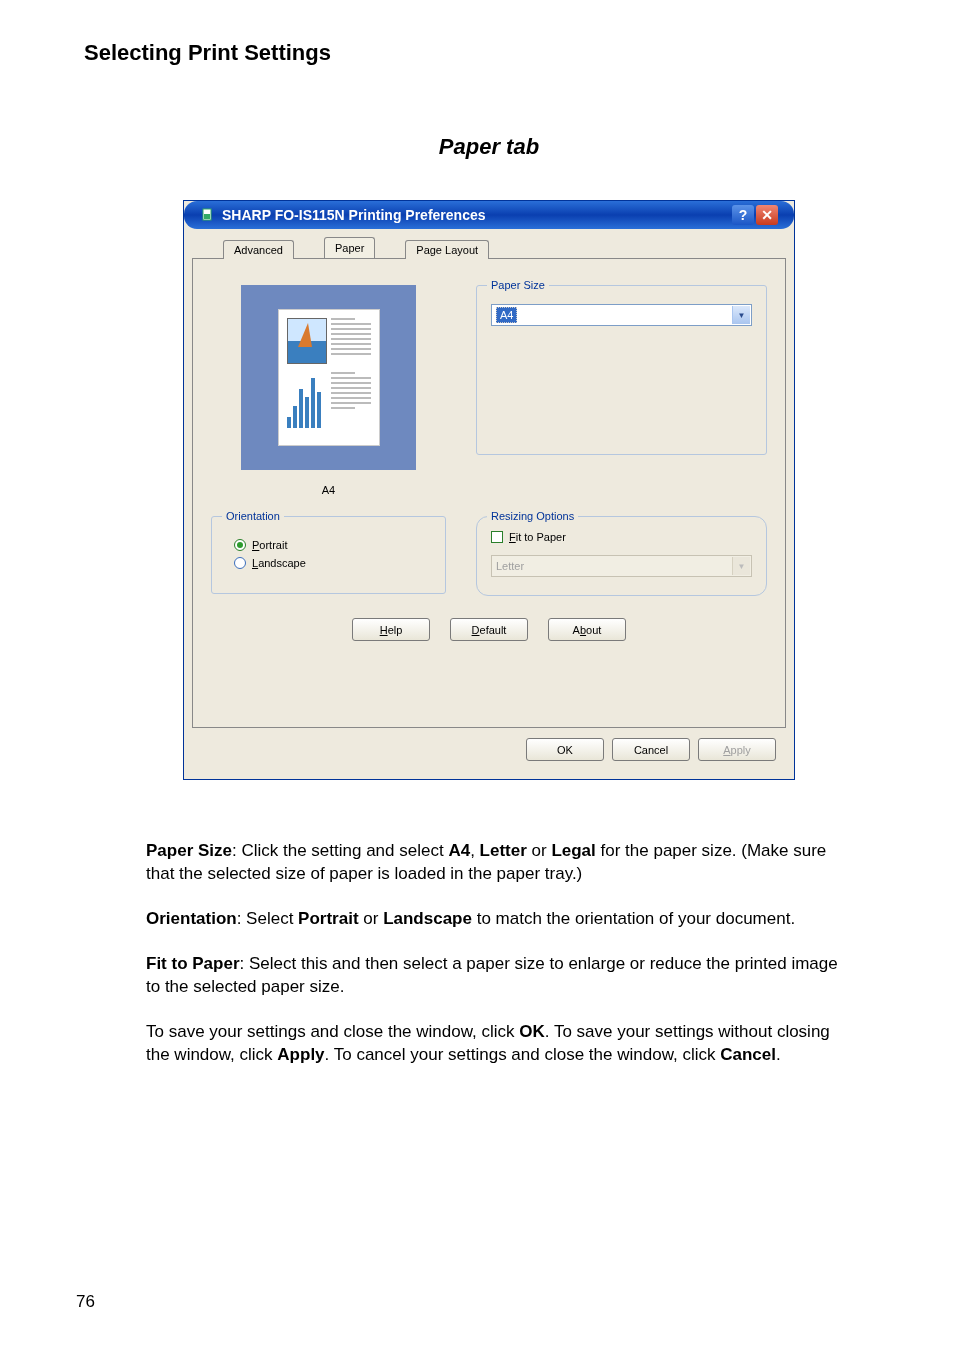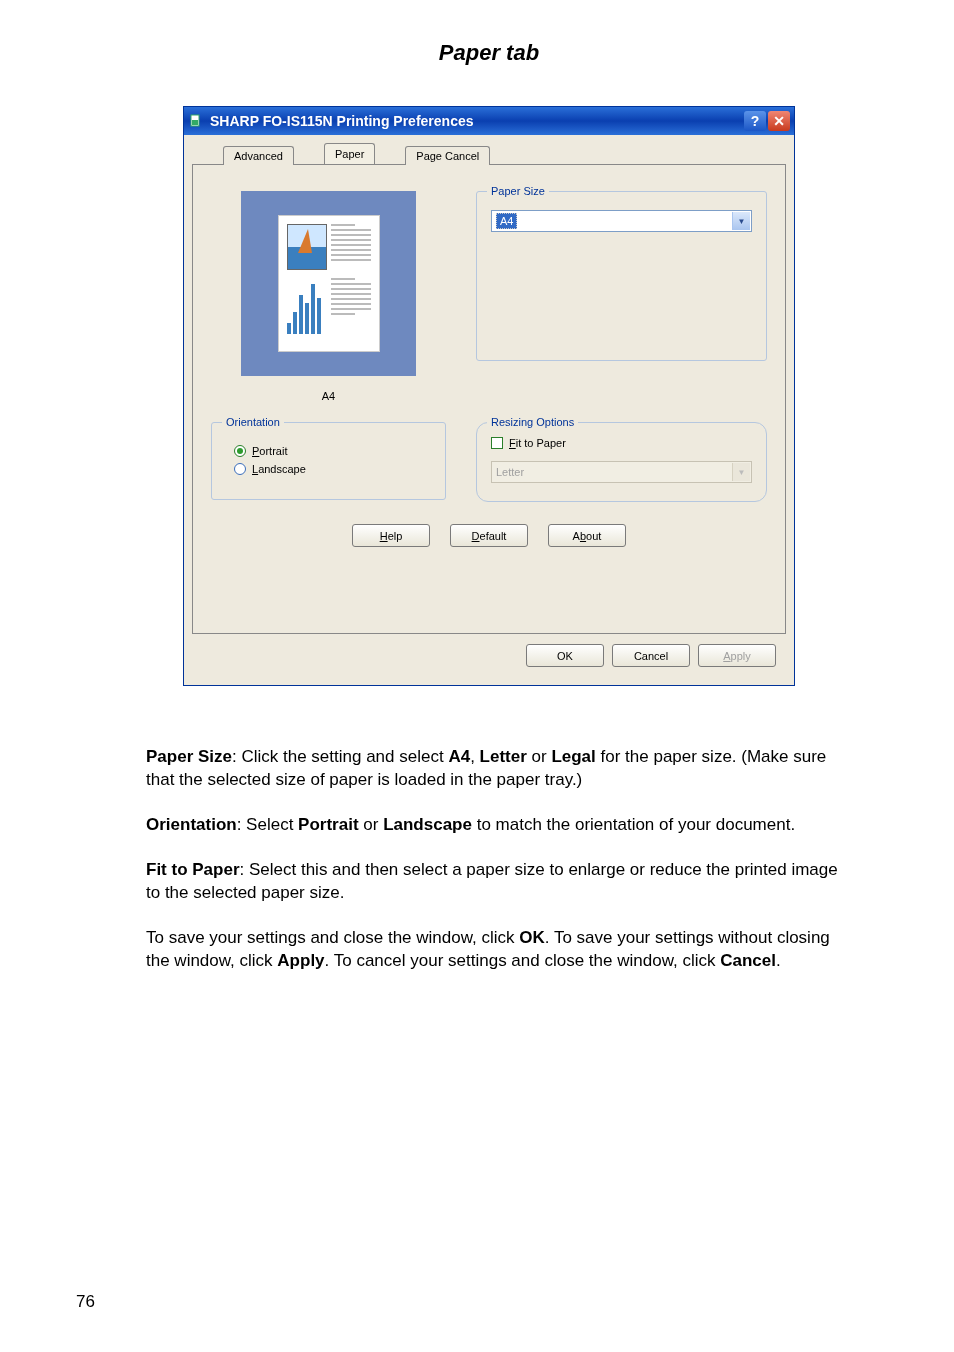--- a/index.html
+++ b/index.html
@@ -32,21 +32,22 @@
     border: 1px solid #003399;
     background: #eeeade;
     font-family: Tahoma, sans-serif;
     font-size: 11px;
   }
   .titlebar {
     display: flex;
     align-items: center;
     height: 28px;
     background: linear-gradient(to bottom, #2a6fd8 0%, #0a3fb0 50%, #2a6fd8 100%);
-    padding: 0 4px;
+    padding: 0 16px;
+    border-radius: 13px;
   }
   .tb-icon {
     width: 16px; height: 16px; margin-right: 6px;
     display:flex;align-items:center;justify-content:center;
   }
   .tb-title {
     color: #fff; font-weight: bold; font-size: 14px; flex: 1;
   }
   .tb-btn {
     width: 22px; height: 20px; margin-left: 2px;
@@ -194,39 +195,40 @@
   }
   .body-text .bold { font-weight: bold; }
   .page-num {
     position:absolute; bottom:40px; left:76px; font-weight:normal; font-size:17px;
   }
 </style>
 </head>
 <body>
 
 <div class="page">
+  <div class="page-heading">Selecting Print Settings</div>
   <div class="section-heading">Paper tab</div>
 
   <div class="screenshot">
     <div class="titlebar">
       <div class="tb-icon">
         <svg width="14" height="14">
             <rect x="2" y="1" width="8" height="11" fill="#fff" stroke="#3a6" stroke-width="1"></rect>
             <rect x="3" y="6" width="6" height="5" fill="#3a6"></rect>
           </svg>
       </div>
       <div class="tb-title">SHARP FO-IS115N Printing Preferences</div>
       <div class="tb-btn tb-help">?</div>
       <div class="tb-btn tb-close">✕</div>
     </div>
     <div class="dialog-body">
       <div class="tabs">
         <div class="tab">Advanced</div>
         <div class="tab active">Paper</div>
-        <div class="tab">Page Cancel</div>
+        <div class="tab">Page Layout</div>
       </div>
       <div class="tabpane">
         <div class="pane-row">
           <div class="leftcol">
             <div class="preview-box">
               <div class="preview-paper">
                 <div class="pp-top">
                   <div class="pp-img">
                       <div class="pp-sail"></div>
                     </div>

